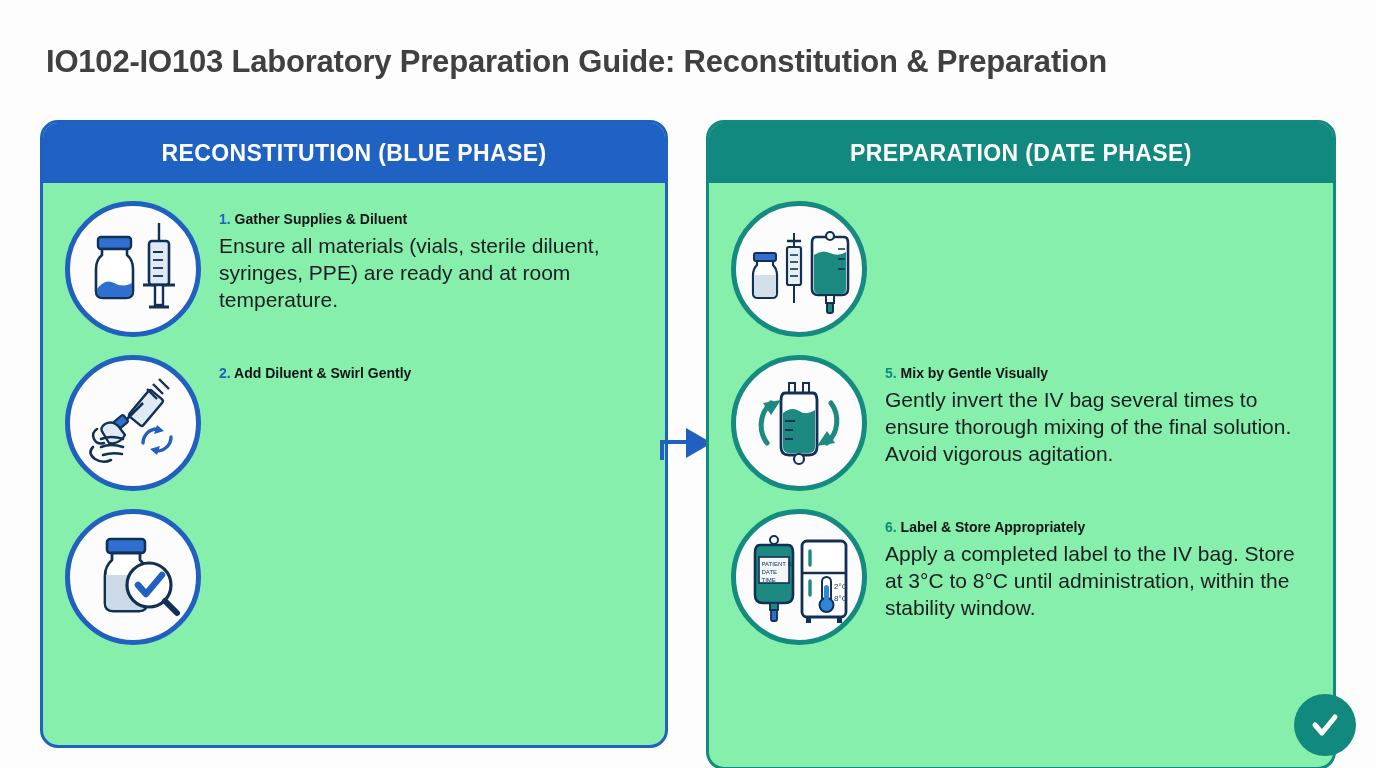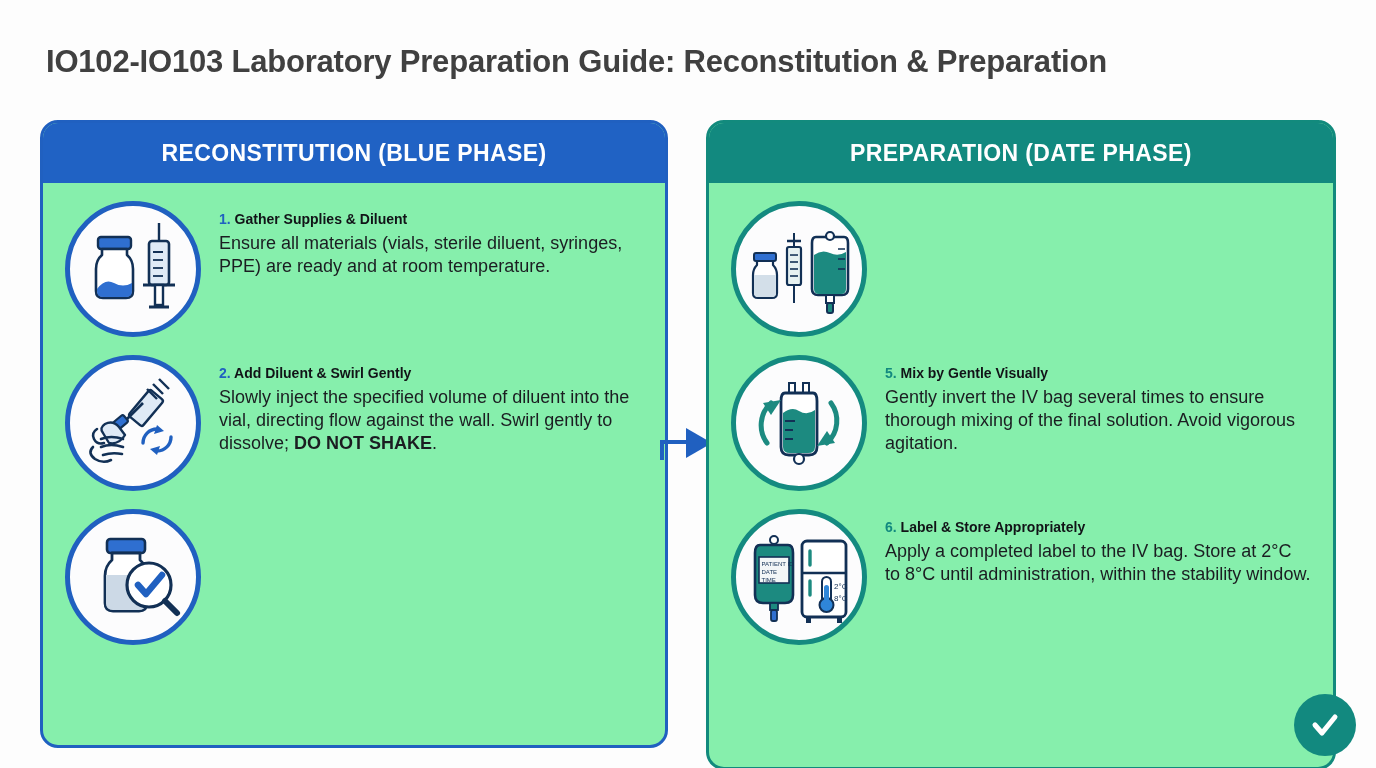--- a/index.html
+++ b/index.html
@@ -76,21 +76,21 @@
     font-size: 14px;
     font-weight: bold;
     color: #111317;
     margin-bottom: 3px;
     line-height: 1.25;
   }
   .step-num { font-weight: bold; }
   .panel.blue .step-num { color: #2060c0; }
   .panel.teal .step-num { color: #12897f; }
   .step-desc {
-    font-size: 18px;
+    font-size: 21px;
     line-height: 1.30;
     color: #1b1d21;
   }
   .step-desc .emph { font-weight: bold; }
 
   
   .connector { position: absolute; left: 660px; top: 418px; width: 60px; height: 50px; }
 
   
   .check-badge {
@@ -168,21 +168,20 @@
             </g>
             <polygon points="76,54 83,60 73,63" fill="#2060c0"></polygon>
             <polygon points="76,84 69,78 79,75" fill="#2060c0"></polygon>
           </svg>
         </div>
         <div class="step-body">
           <div class="step-title">
             <span class="step-num">2. </span>
             <span>Add Diluent &amp; Swirl Gently</span>
           </div>
-          <div class="step-desc"><span>Slowly inject the specified volume of diluent into the vial, directing flow against the wall. Swirl gently to dissolve; </span><span class="emph">DO NOT SHAKE</span><span>.</span></div>
         </div>
       </div>
 
       <div class="step">
         <div class="icon-circle">
           <svg width="100" height="100" viewBox="0 0 100 100">
             <rect x="24" y="12" width="38" height="14" rx="3.5" fill="#2f6fd0" stroke="#123055" stroke-width="2.6"></rect>
             <path d="M29 26 L29 33 Q22 39 22 49 L22 76 Q22 84 30 84 L56 84 Q64 84 64 76 L64 49 Q64 39 57 33 L57 26 Z" fill="#fff" stroke="#123055" stroke-width="2.8" stroke-linejoin="round"></path>
             <path d="M23 48 L63 48 L63 76 Q63 83 56 83 L30 83 Q23 83 23 76 Z" fill="#ccd9e6"></path>
             <circle cx="66" cy="58" r="22" fill="#ffffff" stroke="#123055" stroke-width="3.2"></circle>
@@ -290,21 +289,21 @@
             <rect x="78" y="58" width="5" height="20" rx="2.5" fill="#2f86d8"></rect>
             <text x="88" y="62" font-family="'Liberation Sans',sans-serif" font-size="8" fill="#123055">2°C</text>
             <text x="88" y="74" font-family="'Liberation Sans',sans-serif" font-size="8" fill="#123055">8°C</text>
           </svg>
         </div>
         <div class="step-body">
           <div class="step-title">
             <span class="step-num">6. </span>
             <span>Label &amp; Store Appropriately</span>
           </div>
-          <div class="step-desc">Apply a completed label to the IV bag. Store at 2°C to 8°C until administration, within the stability window.</div>
+          <div class="step-desc">Apply a completed label to the IV bag. Store at 3°C to 8°C until administration, within the stability window.</div>
         </div>
       </div>
 
     </div>
   </div>
 
   <div class="check-badge">
     <svg width="34" height="34" viewBox="0 0 34 34">
       <polyline points="7,17 14,25 27,9" fill="none" stroke="#ffffff" stroke-width="5" stroke-linecap="round" stroke-linejoin="round"></polyline>
     </svg>

